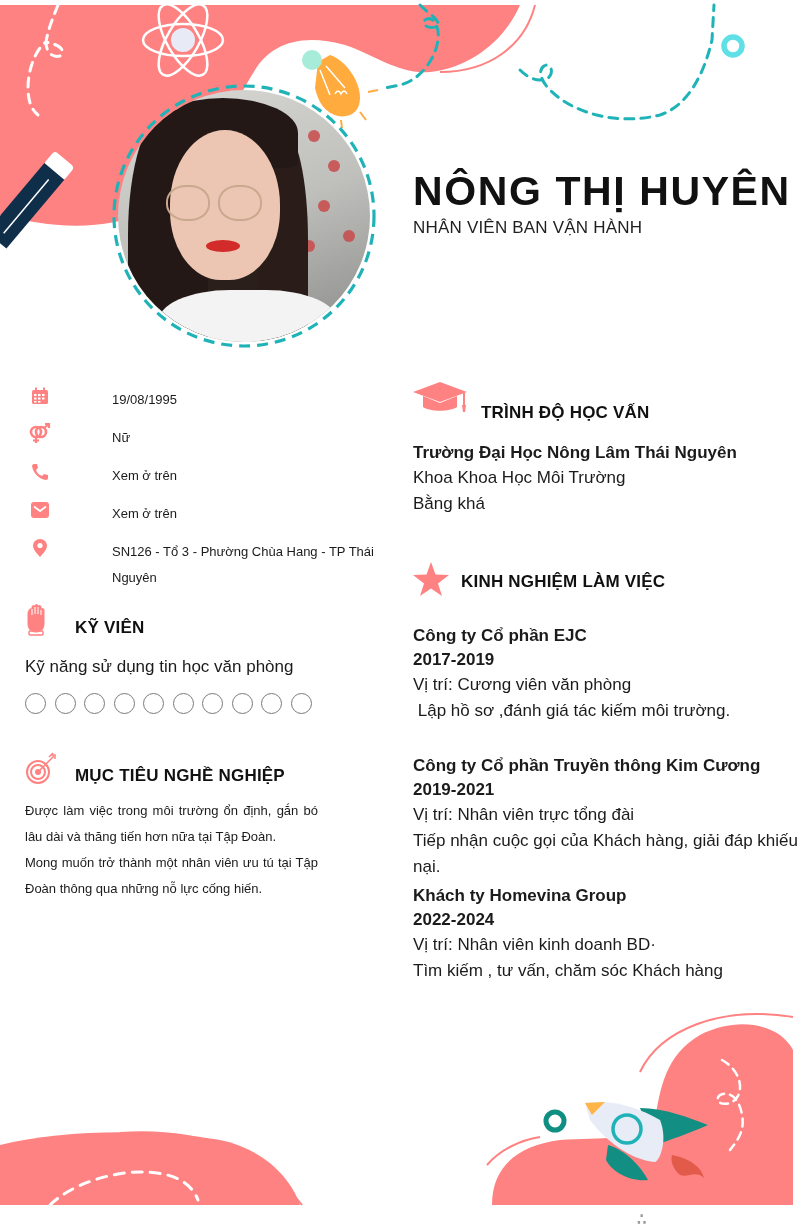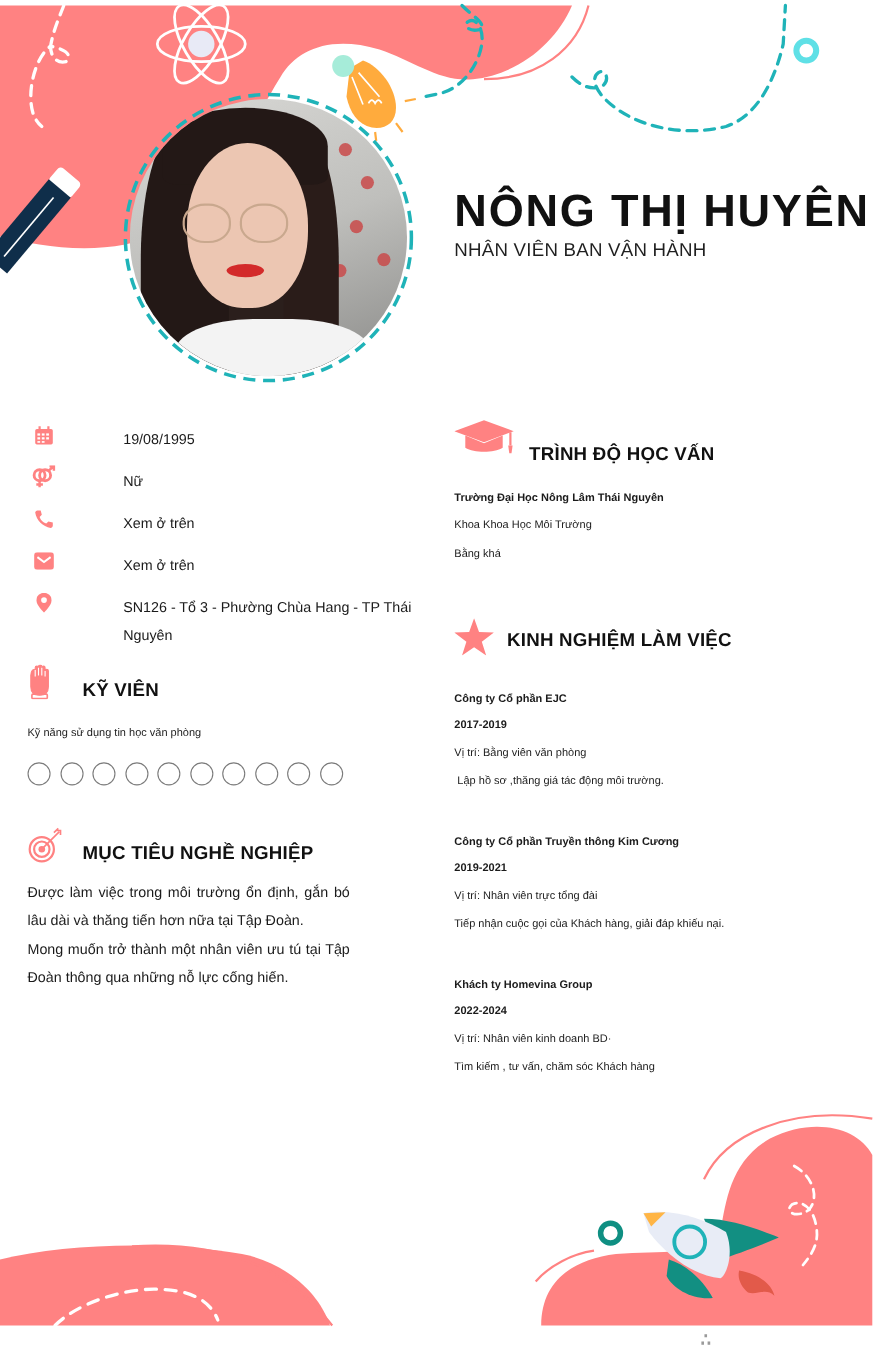--- a/index.html
+++ b/index.html
@@ -26,21 +26,21 @@
   .avatar .glass { position: absolute; top: 95px; width: 44px; height: 36px; border: 2px solid #c9a88e; border-radius: 46%; }
 
   .name { position: absolute; left: 413px; top: 168px; font-size: 41px; font-weight: 700; letter-spacing: 1.6px; color: #111; }
   .jobtitle { position: absolute; left: 413px; top: 218px; font-size: 17px; color: #1f1f1f; letter-spacing: .2px; }
 
   .contact-row { position: absolute; left: 28px; display: flex; align-items: flex-start; }
   .contact-row .ic { width: 24px; height: 24px; display: flex; align-items: center; justify-content: center; }
   .contact-row .txt { position: absolute; left: 37px; top: 3px; width: 270px; font-size: 13px; line-height: 26px; color: #1b1b1b; margin-left: 47px; }
 
   .sec-title { position: absolute; font-size: 17px; font-weight: 700; color: #111; letter-spacing: .2px; }
-  .body-text { position: absolute; font-size: 10px; color: #1b1b1b; line-height: 26px; }
+  .body-text { position: absolute; font-size: 17px; color: #1b1b1b; line-height: 26px; }
   .bold { font-weight: 700; }
 
   .dots { position: absolute; left: 25px; top: 693px; display: flex; gap: 8.5px; }
   .dot { width: 21px; height: 21px; border-radius: 50%; border: 1.6px solid #7a7a7a; background: #fff; }
 
   .goal { position: absolute; left: 25px; top: 798px; width: 293px; font-size: 13px; line-height: 26px; text-align: justify; color: #1b1b1b; }
 
   .watermark { position: absolute; left: 636px; top: 1207px; font-family: "Liberation Mono", "DejaVu Sans Mono", monospace; font-size: 19px; color: #9a9a9a; letter-spacing: .3px; }
 </style>
 </head>
@@ -241,22 +241,22 @@
   <span class="abs" style="left:413px;top:562px">
     <svg width="36" height="34" viewBox="0 0 36 34">
         <path d="M18,0 L22.5,12.5 L36,13 L25,21.5 L29,34 L18,26.5 L7,34 L11,21.5 L0,13 L13.5,12.5 Z" fill="#ff8282"></path>
       </svg>
   </span>
   <div class="sec-title" style="left:461px;top:572px">KINH NGHIỆM LÀM VIỆC</div>
 
   <div>
     <div class="body-text bold" style="left:413px;top:623px">Công ty Cổ phần EJC</div>
     <div class="body-text bold" style="left:413px;top:647px">2017-2019</div>
-    <div class="body-text" style="left:413px;top:672px">Vị trí: Bằng viên văn phòng</div>
-    <div class="body-text" style="left:413px;top:698px;white-space:pre"> Lập hồ sơ ,thăng giá tác động môi trường.</div>
+    <div class="body-text" style="left:413px;top:672px">Vị trí: Cương viên văn phòng</div>
+    <div class="body-text" style="left:413px;top:698px;white-space:pre"> Lập hồ sơ ,đánh giá tác kiếm môi trường.</div>
   </div>
 
   <div>
     <div class="body-text bold" style="left:413px;top:753px">Công ty Cổ phần Truyền thông Kim Cương</div>
     <div class="body-text bold" style="left:413px;top:777px">2019-2021</div>
     <div class="body-text" style="left:413px;top:802px">Vị trí: Nhân viên trực tổng đài</div>
     <div class="body-text" style="left:413px;top:828px">Tiếp nhận cuộc gọi của Khách hàng, giải đáp khiếu nại.</div>
   </div>
 
   <div>

